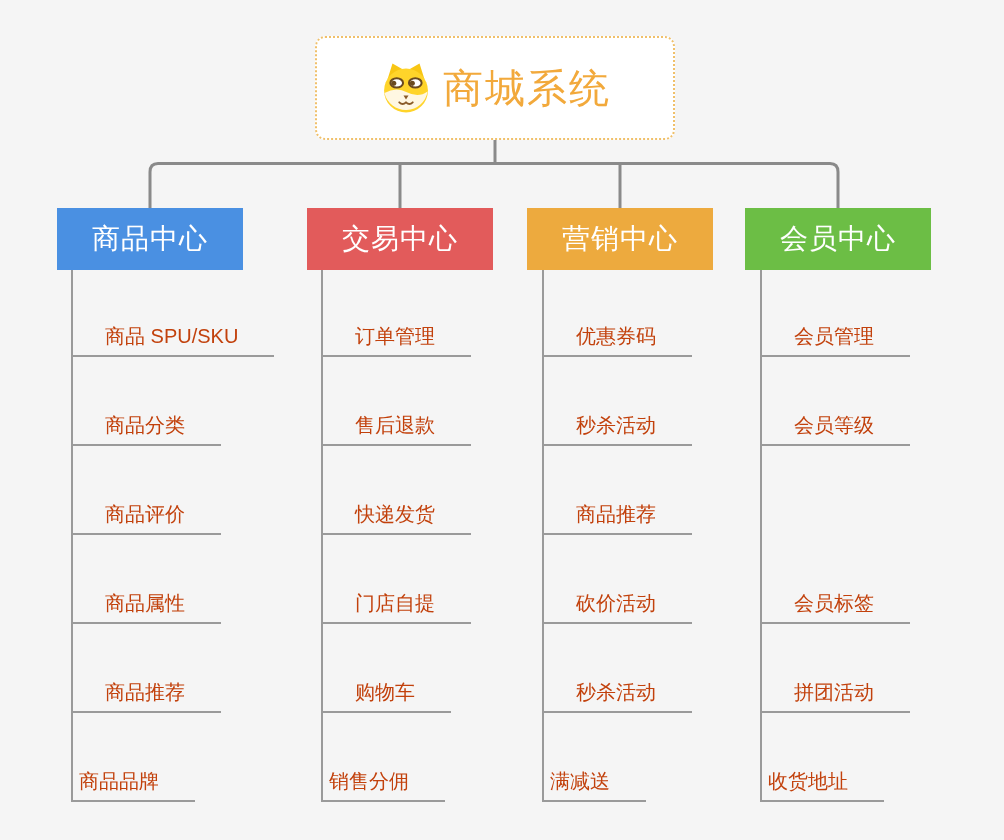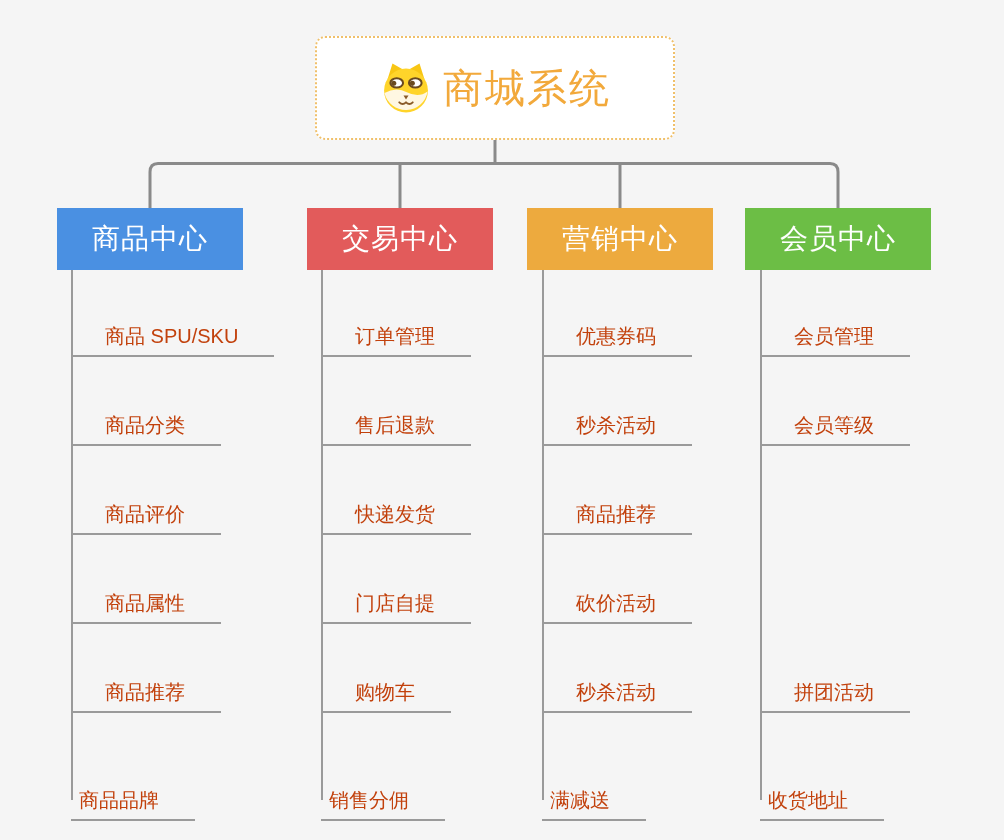--- a/index.html
+++ b/index.html
@@ -61,21 +61,21 @@
     white-space:nowrap;
     font-size:20px;
     line-height:26px;
     color:#c2410c;
     padding:0 36px 6px 34px;
     border-bottom:2px solid #9a9a9a;
     width:max-content;
   }
   .c0{left:71px;} .c1{left:321px;} .c2{left:542px;} .c3{left:760px;}
   .r0{top:323px;} .r1{top:412px;} .r2{top:501px;}
-  .r3{top:590px;} .r4{top:679px;} .r5{top:787px;padding-left:8px;}
+  .r3{top:590px;} .r4{top:679px;} .r5{top:768px;padding-left:8px;}
 </style>
 </head>
 <body>
 
 <div class="canvas">
 
   <svg class="connectors" viewBox="0 0 1004 840" xmlns="http://www.w3.org/2000/svg">
     <path d="M495,140 V163" stroke="#8a8a8a" stroke-width="3" fill="none"></path>
     <path d="M150,208 V172 Q150,163.5 158,163.5 H830 Q838,163.5 838,172 V208" stroke="#8a8a8a" stroke-width="3" fill="none"></path>
     <path d="M400,163.5 V208" stroke="#8a8a8a" stroke-width="3" fill="none"></path>
@@ -126,16 +126,17 @@
 
   <div class="item c2 r0">优惠券码</div>
   <div class="item c2 r1">秒杀活动</div>
   <div class="item c2 r2">商品推荐</div>
   <div class="item c2 r3">砍价活动</div>
   <div class="item c2 r4">秒杀活动</div>
   <div class="item c2 r5">满减送</div>
 
   <div class="item c3 r0">会员管理</div>
   <div class="item c3 r1">会员等级</div>
+  <div class="item c3 r3">会员标签</div>
   <div class="item c3 r4">拼团活动</div>
   <div class="item c3 r5">收货地址</div>
 
 </div>
 
 </body></html>

